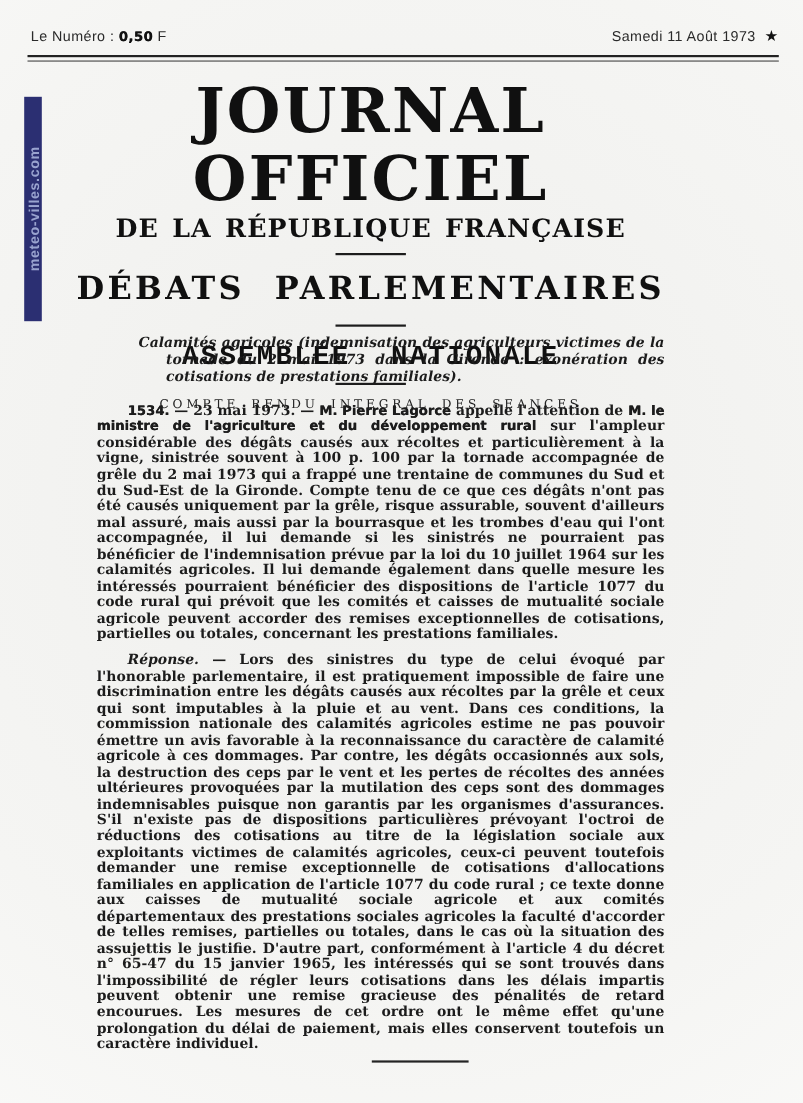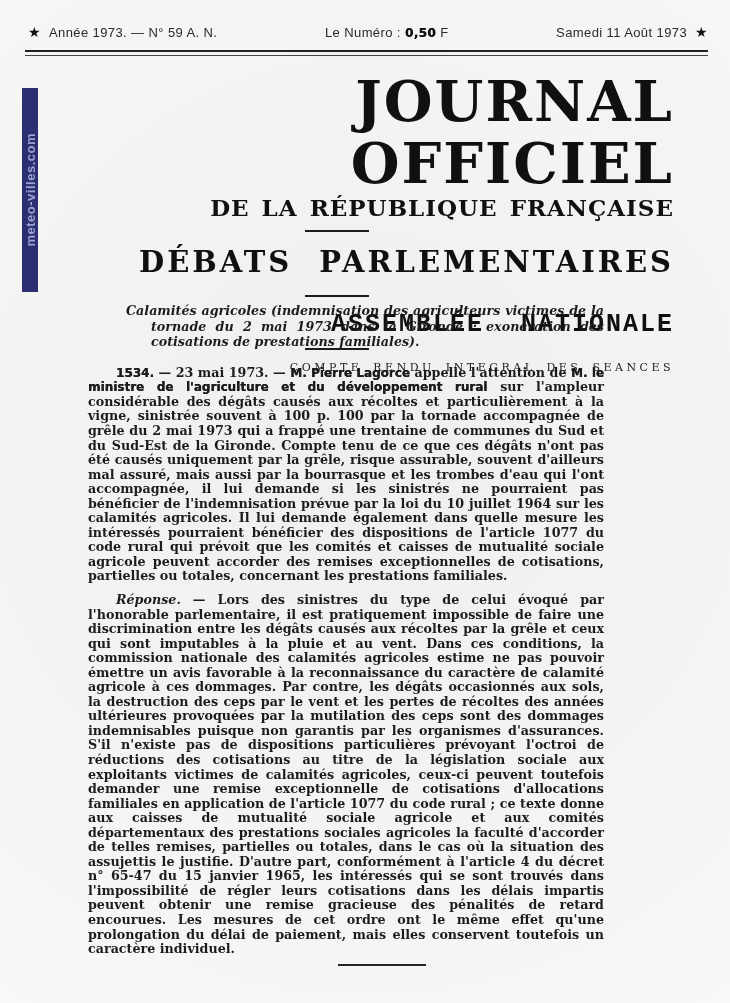--- a/index.html
+++ b/index.html
@@ -36,21 +36,21 @@
     background:#2b2f72;
     display:flex;align-items:center;justify-content:center;
   }
   .watermark span{
     writing-mode:vertical-rl;transform:rotate(180deg);
     font-family:"Liberation Sans", sans-serif;
     font-weight:bold;font-size:13px;letter-spacing:.5px;
     color:#99a3cf;white-space:nowrap;
   }
   
-  .masthead{position:absolute;top:70px;left:0;width:674px;text-align:right;color:#101010;}
+  .masthead{position:absolute;top:70px;left:0;width:674px;text-align:center;color:#101010;}
   .mh-title{
     margin:0;font-size:56px;line-height:62px;font-weight:700;
     letter-spacing:2px;word-spacing:26px;
     font-family:"DejaVu Serif", serif;
   }
   .mh-sub{
     margin-top:0px;font-size:23px;font-weight:700;letter-spacing:1px;word-spacing:3px;
   }
   .rule-sm{height:0;border-top:2px solid #1c1c1c;width:64px;margin:9px auto 0;}
   .mh-debats{
@@ -89,21 +89,20 @@
     width:88px;border-top:2px solid #242424;
     margin:7px auto 0;transform:translateX(36px);
   }
 </style>
 </head>
 <body>
 
 <div class="page">
 
   <div class="topbar">
-    <span class="tb-left"><span class="star">★</span><span>Année 1973. — N° 59 A. N.</span></span>
     <span class="tb-center"><span>Le Numéro :  </span><span class="rb">0,50</span><span> F</span></span>
     <span class="tb-right"><span>Samedi 11 Août 1973</span><span class="star">★</span></span>
   </div>
   <div class="double-rule"></div>
 
   <div class="watermark">
     <span>meteo-villes.com</span>
   </div>
 
   <div class="masthead">

